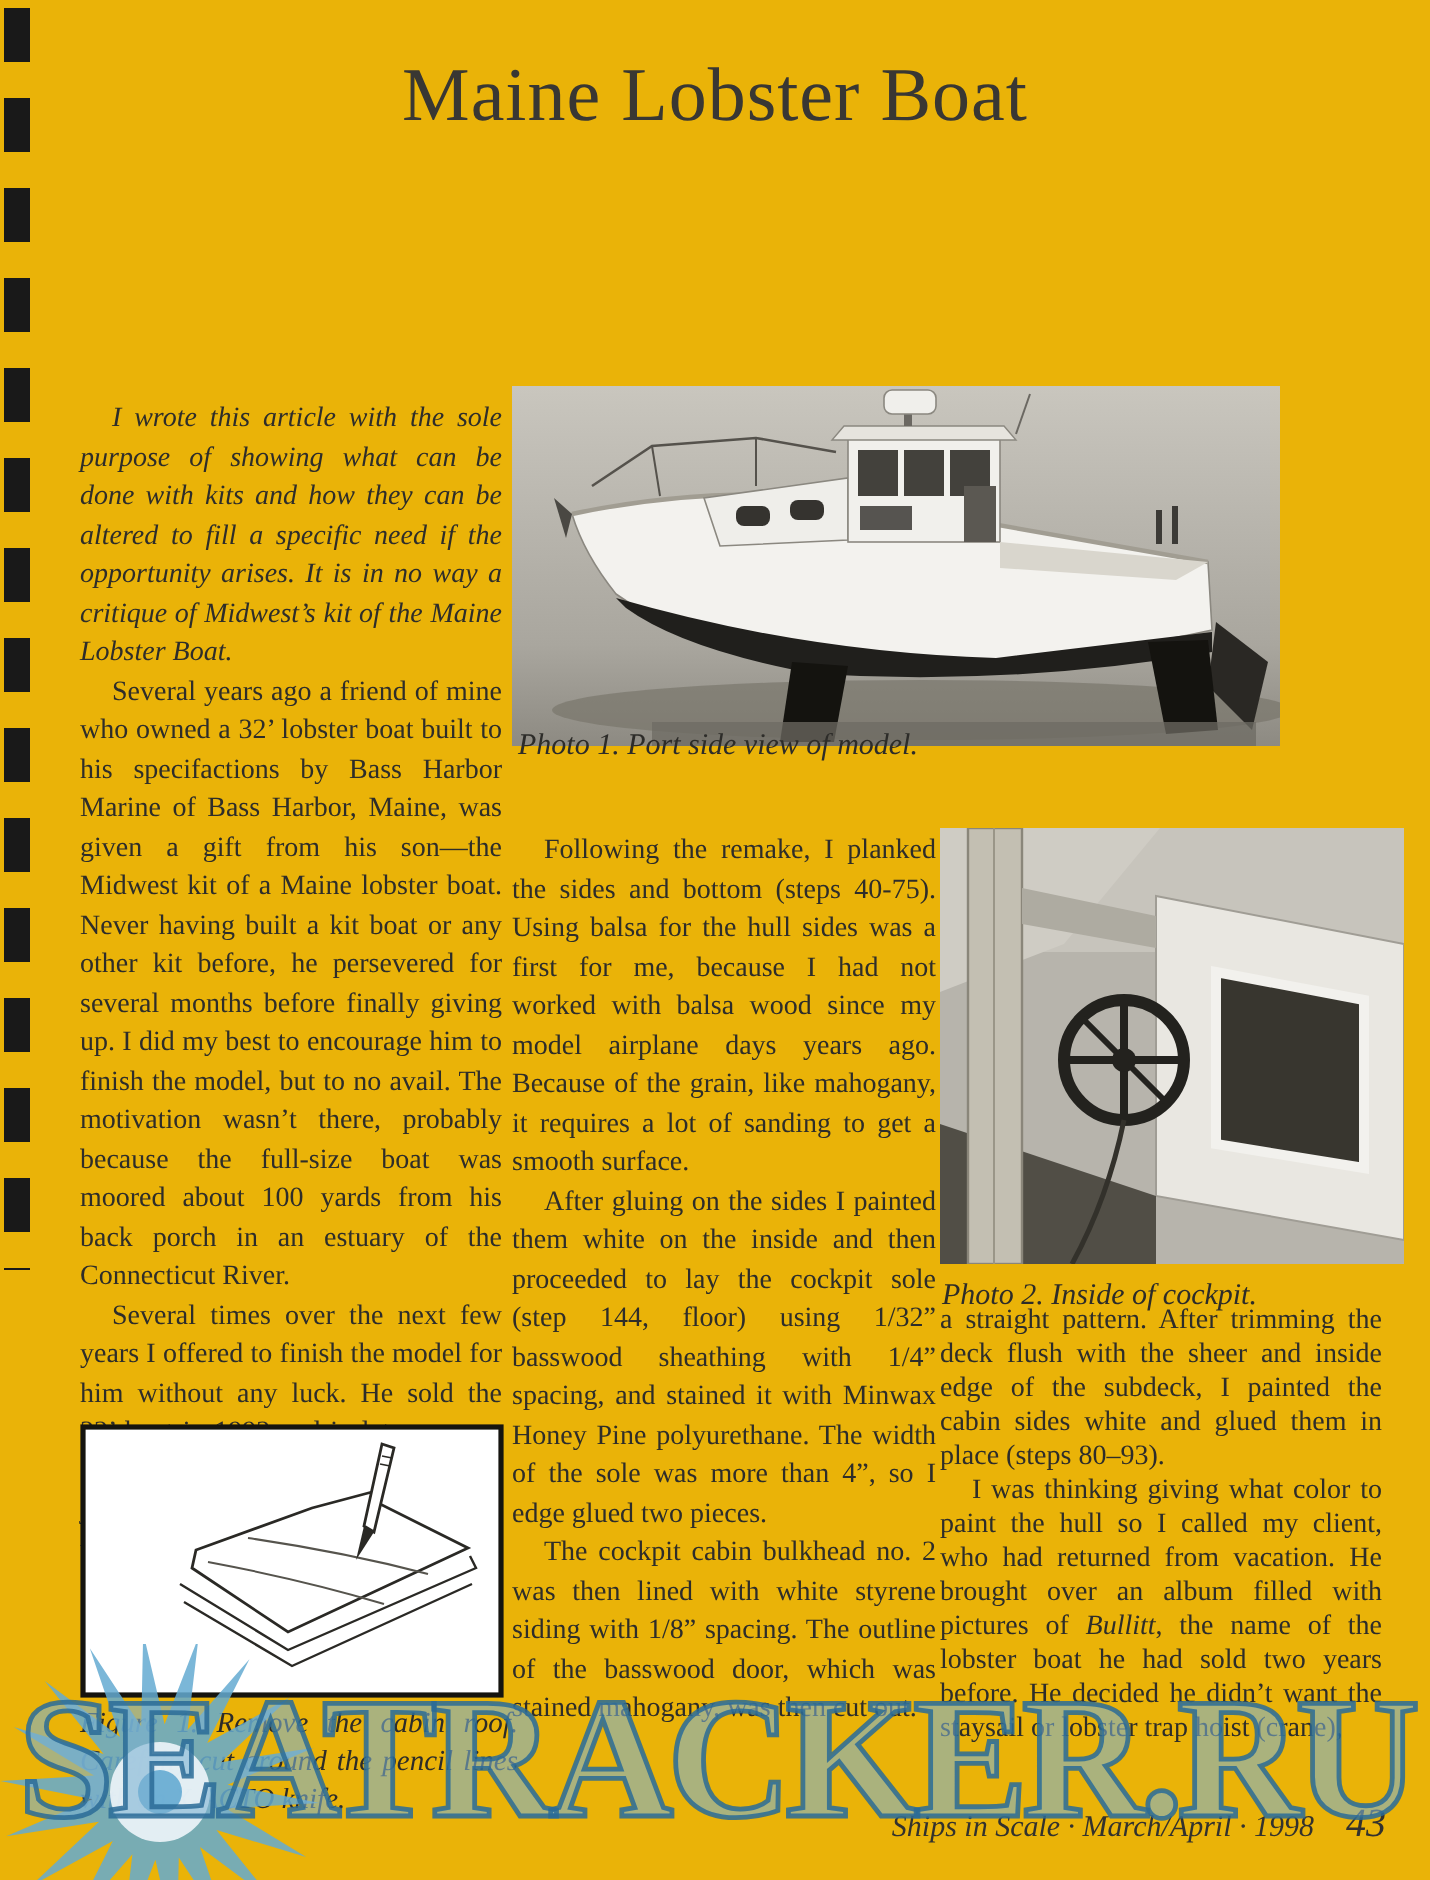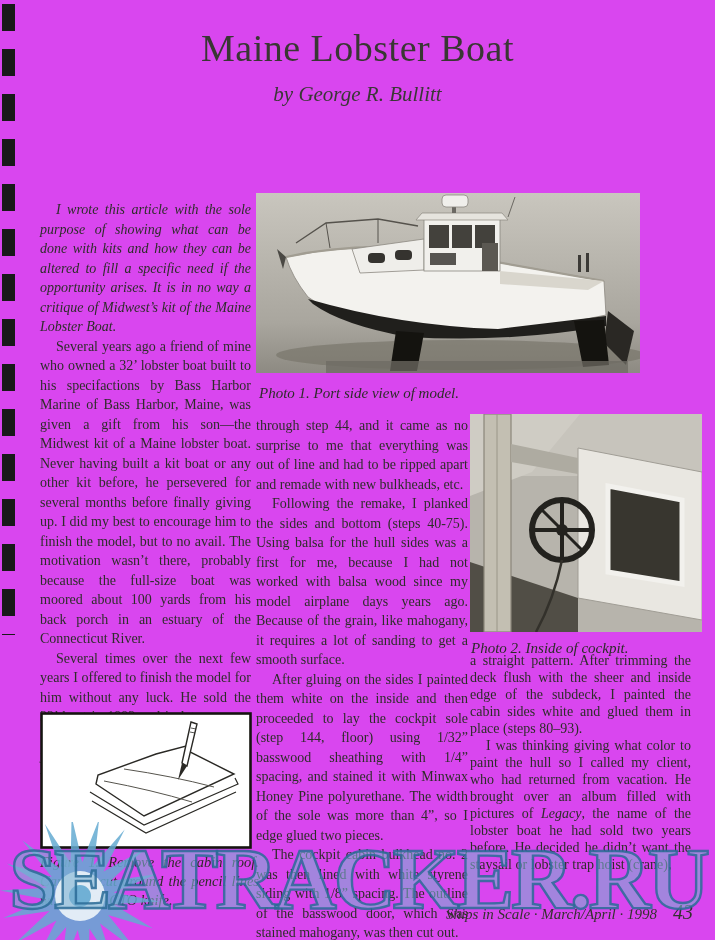--- a/index.html
+++ b/index.html
@@ -1,18 +1,18 @@
 <!DOCTYPE html>
 <html lang="en"><head>
 <meta charset="utf-8">
 <style>
   html,body{margin:0;padding:0;background:#e8e8e8;}
   .page{
     position:relative;width:715px;height:940px;margin:0 auto;
-    background:#d946ef;overflow:hidden;
+    background:#eab308;overflow:hidden;
     font-family:"Liberation Serif","DejaVu Serif",serif;color:#2e2d2a;
   }
   .edge-marks{
     position:absolute;left:2px;top:4px;width:13px;height:631px;
     background:repeating-linear-gradient(180deg,#191919 0 27px,rgba(0,0,0,0) 27px 45px);
   }
   .title{
     position:absolute;top:26px;left:0;width:100%;margin:0;
     text-align:center;font-size:38px;font-weight:500;letter-spacing:.5px;color:#393733;
   }
@@ -25,41 +25,40 @@
   .col p.noindent{text-indent:0;}
   .italic-para{font-style:italic;}
   #col1{left:40px;top:184px;width:211px;margin-top:16px;}
   #col2{left:256px;top:416px;width:212px;}
   #col3{left:470px;top:652px;width:221px;line-height:17px;}
   .photo{position:absolute;}
   #photo1{left:256px;top:193px;width:384px;height:180px;}
   #photo2{left:470px;top:414px;width:232px;height:218px;}
   #figure1{left:40px;top:712px;width:212px;height:137px;}
   .caption{position:absolute;font-style:italic;font-size:15px;color:#2d2c29;}
-  #cap-photo1{left:259px;top:385px;font-family:Liberation Serif, serif;}
+  #cap-photo1{left:259px;top:365px;font-family:Liberation Serif, serif;}
   #cap-photo2{left:471px;top:640px;}
   #cap-figure1{left:40px;top:853px;width:219px;text-align:justify;font-size:14.5px;line-height:19px;}
   .footer{
     position:absolute;top:901px;right:22px;display:flex;align-items:baseline;gap:16px;
     font-style:italic;font-size:15px;color:#33322e;
   }
   .pagenum{font-size:20px;font-style:italic;}
   .wm-text-svg{position:absolute;left:0;top:826px;width:715px;height:114px;pointer-events:none;}
   .wm-star-svg{position:absolute;left:-24px;top:822px;width:214px;height:118px;pointer-events:none;}
   svg{display:block;}
 </style>
 </head>
 <body>
 
 <div class="page">
 
   <div class="edge-marks"></div>
 
   <h1 class="title">Maine Lobster Boat</h1>
-  <div class="byline">by George R. Bullitt</div>
 
   <div id="col1" class="col">
     <p class="italic-para">I wrote this article with the sole purpose of showing what can be done with kits and how they can be altered to fill a specific need if the opportunity arises.  It is in no way a critique of Midwest’s kit of the Maine Lobster Boat.</p>
     <p>Several years ago a friend of mine who owned a 32’ lobster boat built to his specifactions by Bass Harbor Marine of Bass Harbor, Maine, was given a gift from his son—the Midwest kit of a Maine lobster boat. Never having built a kit boat or any other kit before, he persevered for several months before finally giving up. I did my best to encourage him to finish the model, but to no avail. The motivation wasn’t there, probably because the full-size boat was moored about 100 yards from his back porch in an estuary of the Connecticut River.</p>
     <p>Several times over the next few years I offered to finish the model for him without any luck. He sold the 32’ boat in 1992 and in late summer 1994 finally took me up on my offer just before he and his wife went on vacation.</p>
     <p>The hull had been completed</p>
   </div>
 
   <div id="photo1" class="photo">
     <svg viewBox="0 0 384 180" width="384" height="180">
@@ -97,21 +96,20 @@
       <rect x="322" y="62" width="3" height="17" fill="#3c3a36"></rect>
       <rect x="330" y="60" width="3" height="19" fill="#3c3a36"></rect>
       <path d="M140,138 L168,140 L161,178 L134,178 Z" fill="#14130f"></path>
       <path d="M318,128 L348,127 L353,172 L327,174 Z" fill="#14130f"></path>
       <rect x="70" y="168" width="302" height="12" fill="#6e6b63" opacity="0.75"></rect>
     </svg>
   </div>
   <div id="cap-photo1" class="caption">Photo 1. Port side view of model.</div>
 
   <div id="col2" class="col">
-    <p class="noindent">through step 44, and it came as no surprise to me that everything was out of line and had to be ripped apart and remade with new bulkheads, etc.</p>
     <p>Following the remake, I planked the sides and bottom (steps 40-75). Using balsa for the hull sides was a first for me, because I had not worked with balsa wood since my model airplane days years ago. Because of the grain, like mahogany, it requires a lot of sanding to get a smooth surface.</p>
     <p>After gluing on the sides I painted them white on the inside and then proceeded to lay the cockpit sole (step 144, floor) using 1/32” basswood sheathing with 1/4” spacing, and stained it with Minwax Honey Pine polyurethane. The width of the sole was more than 4”, so I edge glued two pieces.</p>
     <p>The cockpit cabin bulkhead no. 2 was then lined with white styrene siding with 1/8” spacing. The outline of the basswood door, which was stained mahogany, was then cut out.</p>
 
   </div>
 
   <div id="photo2" class="photo">
     <svg viewBox="0 0 232 218" width="232" height="218">
       <rect width="232" height="218" fill="#b7b4ac"></rect>
       <rect width="232" height="62" fill="#c7c4bc"></rect>
@@ -127,21 +125,21 @@
       <line x1="71" y1="95" x2="113" y2="137" stroke="#23221e" stroke-width="3"></line>
       <circle cx="92" cy="116" r="6" fill="#23221e"></circle>
       <path d="M92,146 Q84,185 66,218" fill="none" stroke="#33312b" stroke-width="2.5"></path>
       <path d="M41,30 L108,44 L108,60 L41,48 Z" fill="#aeaba1"></path>
     </svg>
   </div>
   <div id="cap-photo2" class="caption">Photo 2. Inside of cockpit.</div>
 
   <div id="col3" class="col">
     <p class="noindent">a straight pattern. After trimming the deck flush with the sheer and inside edge of the subdeck, I painted the cabin sides white and glued them in place (steps 80–93).</p>
-    <p><span>I was thinking giving what color to paint the hull so I called my client, who had returned from vacation. He brought over an album filled with pictures of </span><i>Legacy</i><span>, the name of the lobster boat he had sold two years before. He decided he didn’t want the staysail or lobster trap hoist (crane),</span></p>
+    <p><span>I was thinking giving what color to paint the hull so I called my client, who had returned from vacation. He brought over an album filled with pictures of </span><i>Bullitt</i><span>, the name of the lobster boat he had sold two years before. He decided he didn’t want the staysail or lobster trap hoist (crane),</span></p>
   </div>
 
   <div id="figure1" class="photo">
     <svg viewBox="0 0 212 137" width="212" height="137">
       <rect x="1.5" y="1.5" width="209" height="134" fill="#ffffff" stroke="#15140f" stroke-width="2.6"></rect>
       <path d="M50,80 L104,113 L198,72 L195,66" fill="none" stroke="#2a2925" stroke-width="1.2"></path>
       <path d="M52,89 L106,121 L196,80" fill="none" stroke="#2a2925" stroke-width="1.2"></path>
       <path d="M56,72 L58,63 L116,42 L146,34 L150,40 L194,62 L104,104 Z" fill="#ffffff" stroke="#2a2925" stroke-width="1.4"></path>
       <path d="M64,69 Q112,78 152,90" stroke="#56544d" stroke-width="1" fill="none"></path>
       <path d="M84,57 Q132,64 174,75" stroke="#56544d" stroke-width="1" fill="none"></path>

